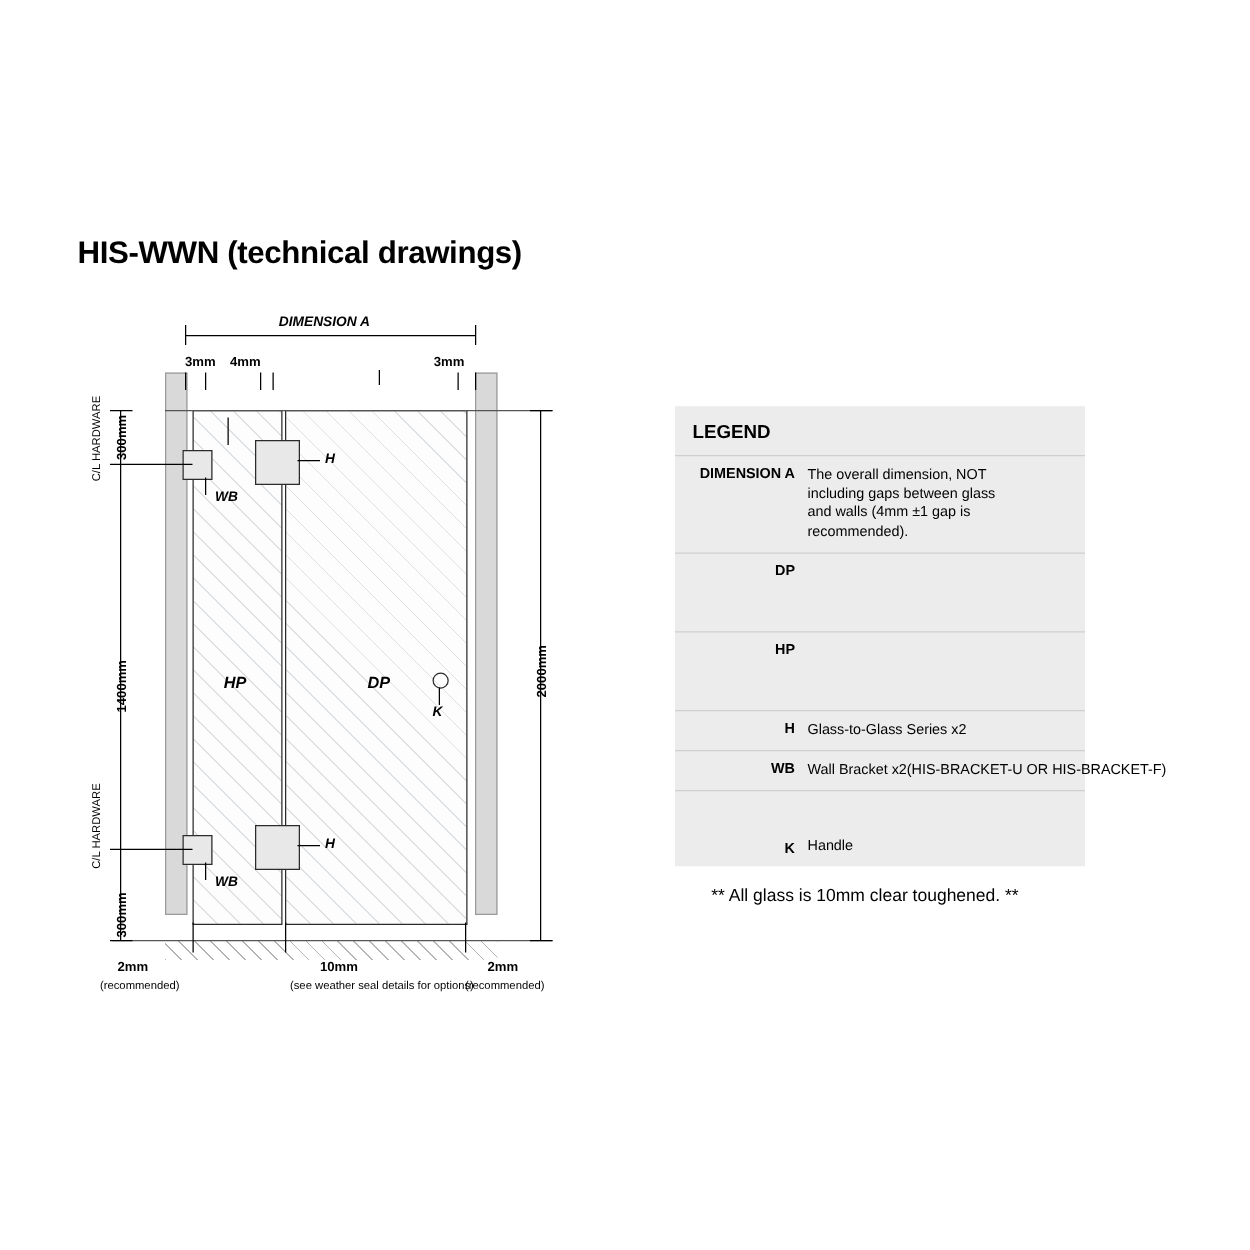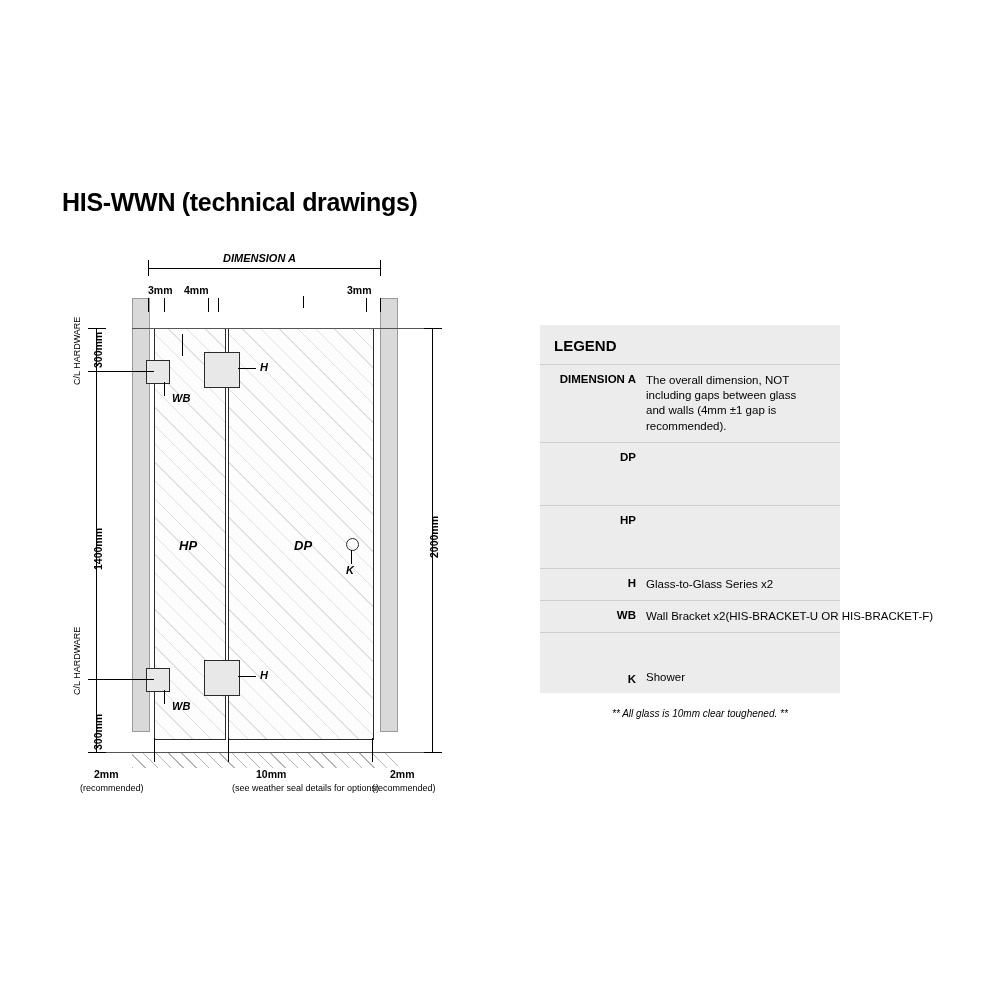--- a/index.html
+++ b/index.html
@@ -106,21 +106,21 @@
     position: absolute;
     height: 0;
     border-top: 1px solid #555;
   }
 
   
   #legend {
     position: absolute;
     left: 540px;
     top: 325px;
-    width: 300px;
+    width: 328px;
     background: #ececec;
     font-size: 11.5px;
   }
   #legend .legend-title {
     font-size: 15px;
     font-weight: bold;
     padding: 12px 14px 10px 14px;
   }
   .legend-row {
     display: flex;
@@ -143,24 +143,23 @@
   }
   .legend-row.wide .legend-desc {
     white-space: nowrap;
     overflow: visible;
   }
   .legend-row.tall {
     min-height: 46px;
   }
   #legend-footnote {
     position: absolute;
-    left: 612px;
+    left: 569px;
     top: 708px;
-    font-size: 10px;
-    font-style: italic;
+    font-size: 14px;
   }
 </style>
 </head>
 <body>
 
 <div id="page-title">HIS-WWN (technical drawings)</div>
 
 <div id="drawing">
 
   <div class="line-h" style="left:88px; top:28px; width:232px;"></div>
@@ -277,17 +276,17 @@
     <div class="legend-desc">Glass-to-Glass Series x2</div>
   </div>
 
   <div class="legend-row wide">
     <div class="legend-key">WB</div>
     <div class="legend-desc">Wall Bracket x2(HIS-BRACKET-U OR HIS-BRACKET-F)</div>
   </div>
 
   <div class="legend-row" style="min-height:44px; align-items:flex-end;">
     <div class="legend-key">K</div>
-    <div class="legend-desc">Shower</div>
+    <div class="legend-desc">Handle</div>
   </div>
 </div>
 
 <div id="legend-footnote">** All glass is 10mm clear toughened. **</div>
 
 </body></html>

